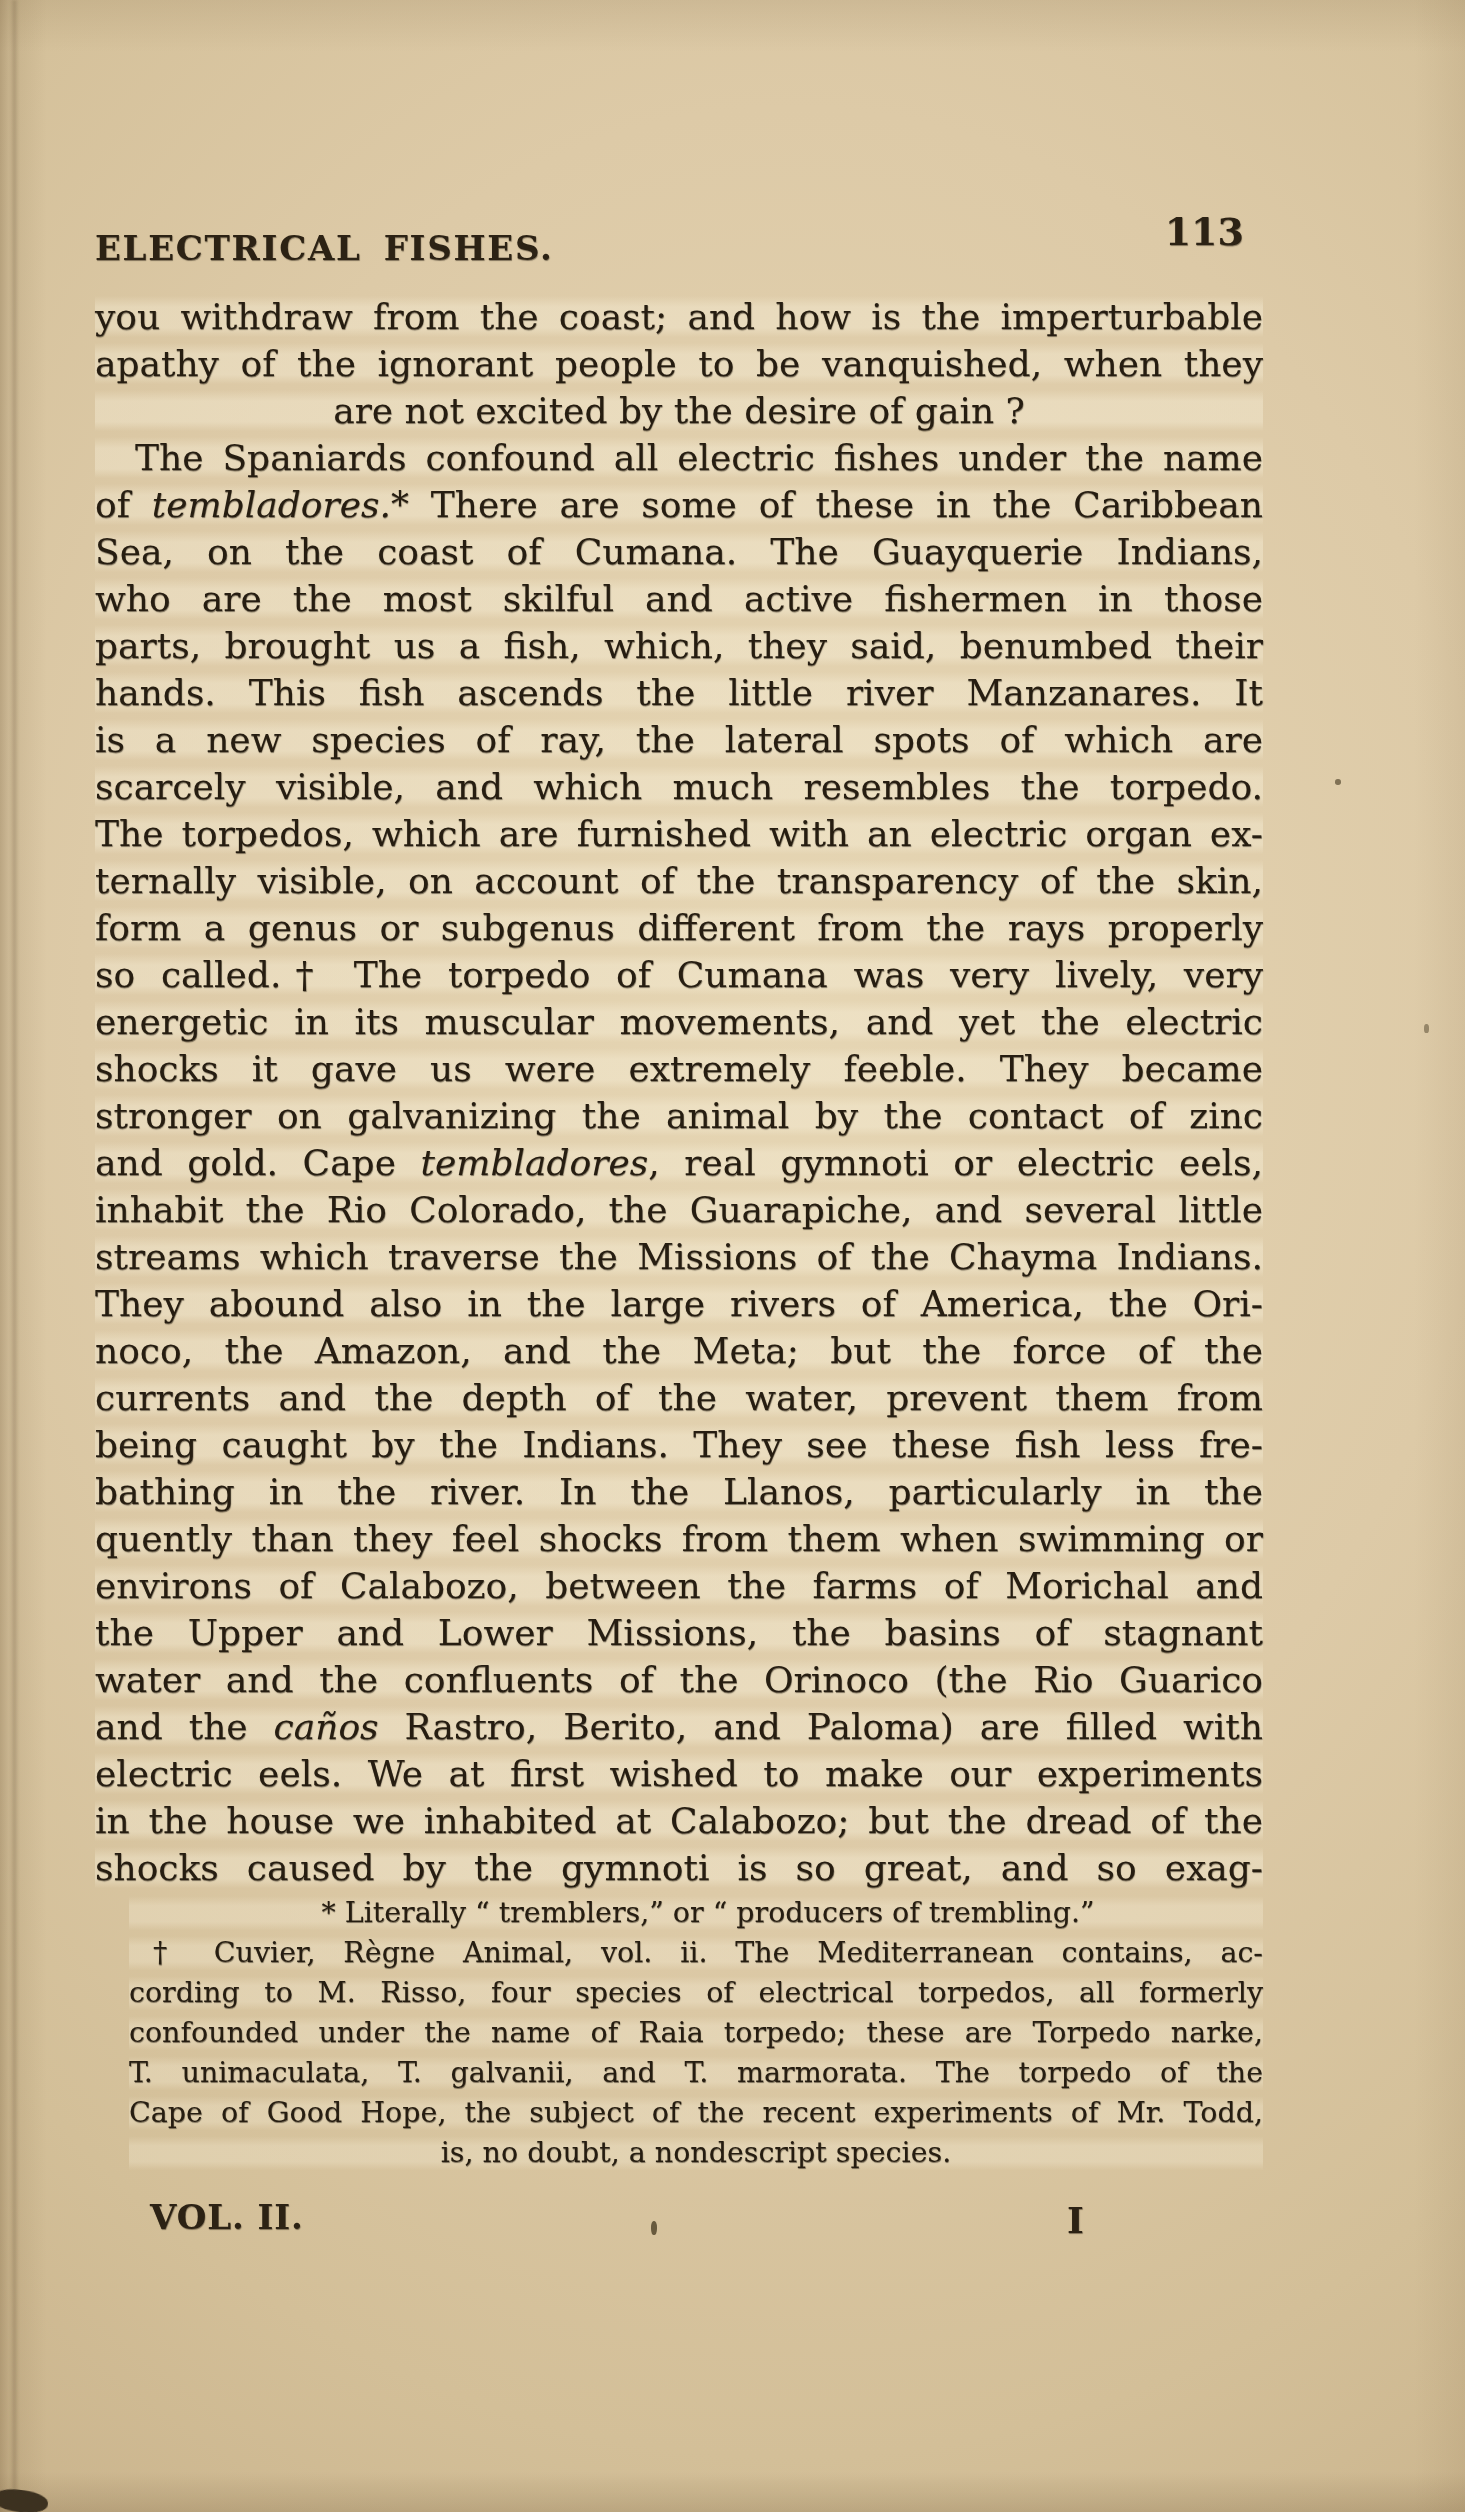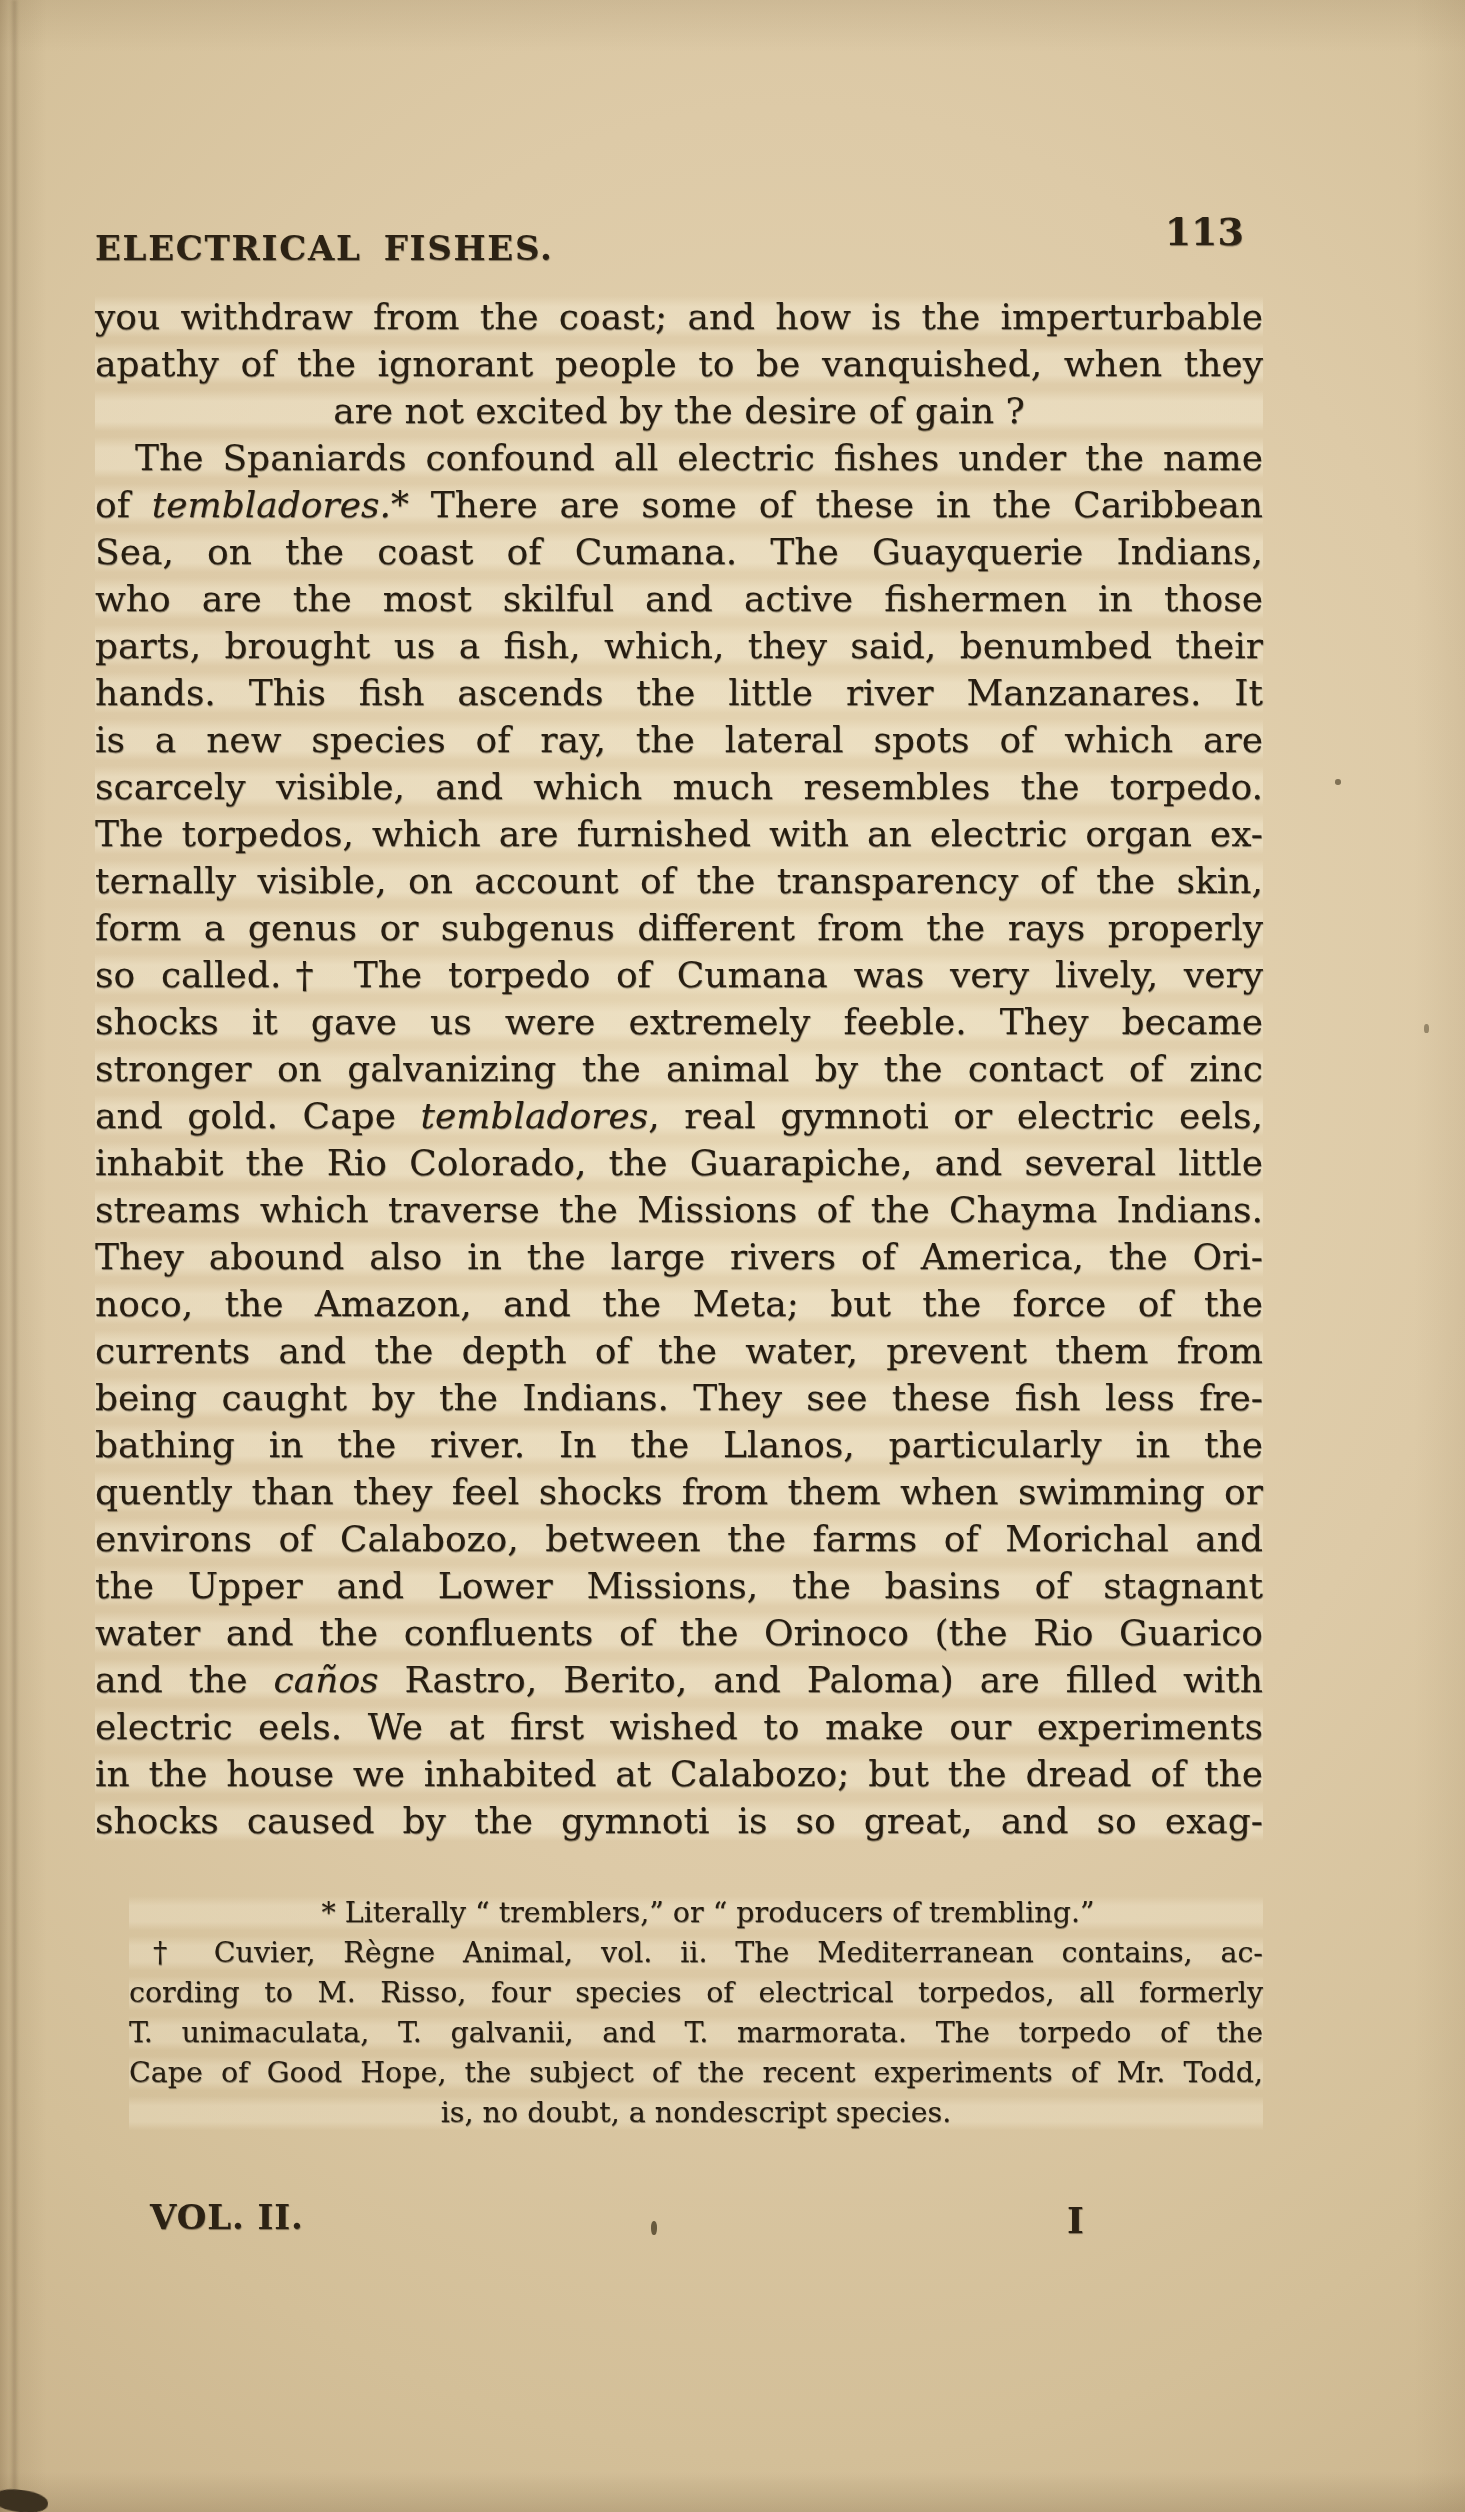--- a/index.html
+++ b/index.html
@@ -91,20 +91,21 @@
       <div class="line just"><span>Sea, on the coast of Cumana.  The Guayquerie Indians,</span></div>
       <div class="line just"><span>who are the most skilful and active fishermen in those</span></div>
       <div class="line just"><span>parts, brought us a fish, which, they said, benumbed their</span></div>
       <div class="line just"><span>hands.  This fish ascends the little river Manzanares.  It</span></div>
       <div class="line just"><span>is a new species of ray, the lateral spots of which are</span></div>
       <div class="line just"><span>scarcely visible, and which much resembles the torpedo.</span></div>
       <div class="line just"><span>The torpedos, which are furnished with an electric organ ex-</span></div>
       <div class="line just"><span>ternally visible, on account of the transparency of the skin,</span></div>
       <div class="line just"><span>form a genus or subgenus different from the rays properly</span></div>
       <div class="line just"><span>so called.†  The torpedo of Cumana was very lively, very</span></div>
+      <div class="line just"><span>energetic in its muscular movements, and yet the electric</span></div>
       <div class="line just"><span>shocks it gave us were extremely feeble.  They became</span></div>
       <div class="line just"><span>stronger on galvanizing the animal by the contact of zinc</span></div>
       <div class="line just"><span>and gold.  Cape </span><span class="it">tembladores</span><span>, real gymnoti or electric eels,</span></div>
       <div class="line just"><span>inhabit the Rio Colorado, the Guarapiche, and several little</span></div>
       <div class="line just"><span>streams which traverse the Missions of the Chayma Indians.</span></div>
       <div class="line just"><span>They abound also in the large rivers of America, the Ori-</span></div>
       <div class="line just"><span>noco, the Amazon, and the Meta; but the force of the</span></div>
       <div class="line just"><span>currents and the depth of the water, prevent them from</span></div>
       <div class="line just"><span>being caught by the Indians.  They see these fish less fre-</span></div>
       <div class="line just"><span>bathing in the river.  In the Llanos, particularly in the</span></div>
@@ -115,20 +116,21 @@
       <div class="line just"><span>and the </span><span class="it">caños</span><span> Rastro, Berito, and Paloma) are filled with</span></div>
       <div class="line just"><span>electric eels.  We at first wished to make our experiments</span></div>
       <div class="line just"><span>in the house we inhabited at Calabozo; but the dread of the</span></div>
       <div class="line just"><span>shocks caused by the gymnoti is so great, and so exag-</span></div>
     </div>
 
   <div class="footnotes">
       <div class="line fnind"><span>* Literally “ tremblers,” or “ producers of trembling.”</span></div>
       <div class="line just fnind"><span>† Cuvier, Règne Animal, vol. ii.  The Mediterranean contains, ac-</span></div>
       <div class="line just"><span>cording to M. Risso, four species of electrical torpedos, all formerly</span></div>
+      <div class="line just"><span>confounded under the name of Raia torpedo; these are Torpedo narke,</span></div>
       <div class="line just"><span>T. unimaculata, T. galvanii, and T. marmorata.  The torpedo of the</span></div>
       <div class="line just"><span>Cape of Good Hope, the subject of the recent experiments of Mr. Todd,</span></div>
       <div class="line"><span>is, no doubt, a nondescript species.</span></div>
     </div>
 
   <div class="footer">
     <span class="vol">VOL. II.</span>
     <span class="sig">I</span>
   </div>
 

